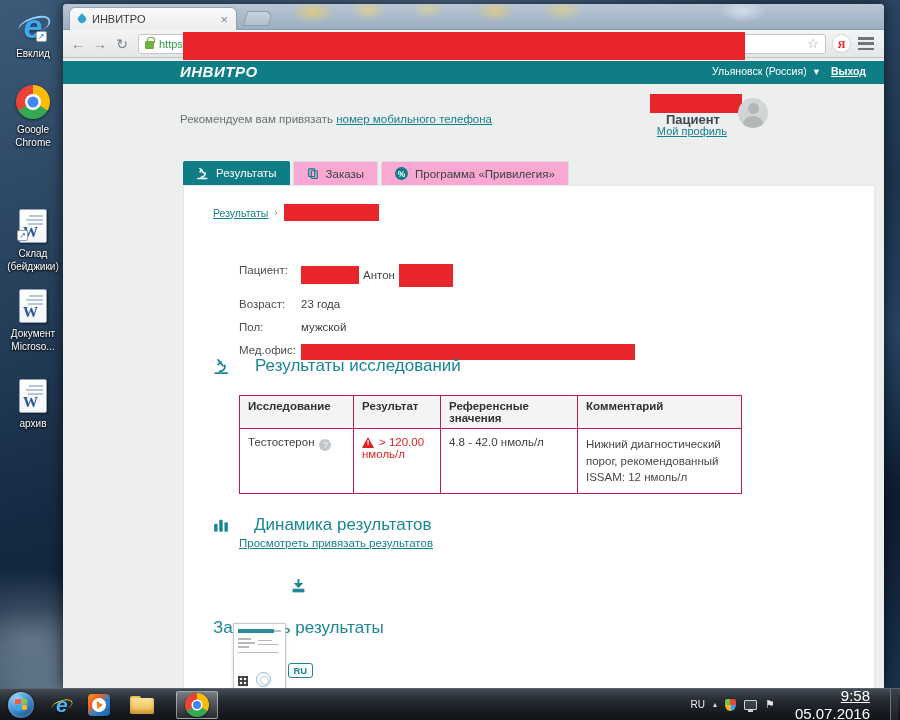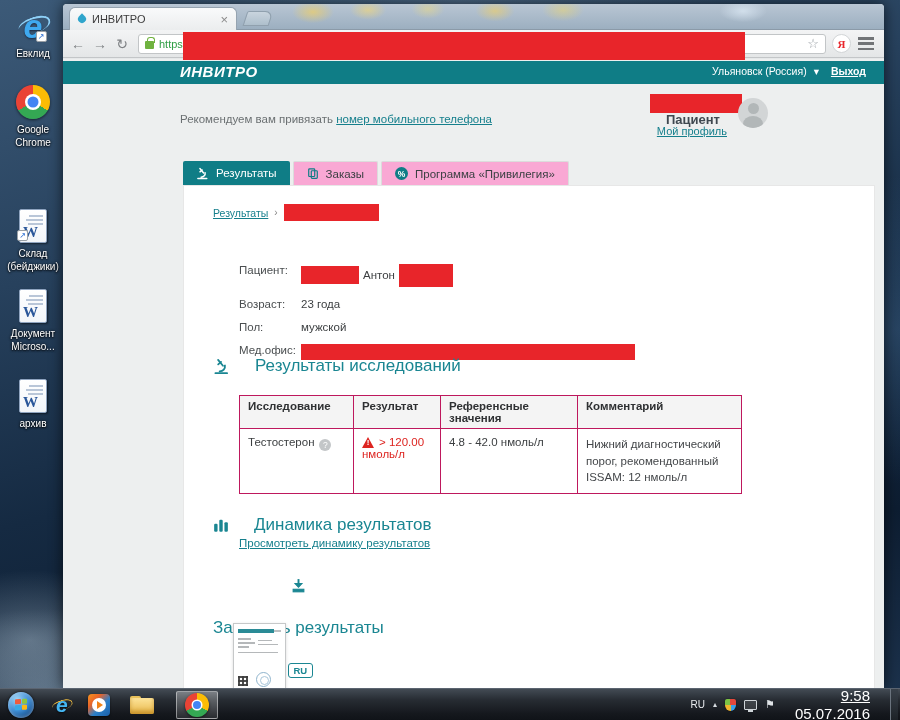--- a/index.html
+++ b/index.html
@@ -439,21 +439,21 @@
               <g fill="currentColor">
                 <rect x="1" y="6" width="3" height="7" rx="1"></rect>
                 <rect x="5.5" y="2.5" width="3" height="10.5" rx="1"></rect>
                 <rect x="10" y="4.5" width="3" height="8.5" rx="1"></rect>
               </g>
             </svg>
         </span>
         <span>Динамика результатов</span>
       </div>
 
-      <div class="dyn-link">Просмотреть динамику результатов</div>
+      <div class="dyn-link">Просмотреть привязать результатов</div>
 
       <div class="section sec-download">
         <span class="sico">
           <svg width="15" height="15" viewBox="0 0 14 14">
               <g stroke="currentColor" fill="currentColor">
                 <path d="M7 1v6" stroke-width="1.8" fill="none"></path>
                 <path d="M3.8 5.2L7 8.6l3.2-3.4z"></path>
                 <rect x="2" y="10.5" width="10" height="2.4"></rect>
               </g>
             </svg>

